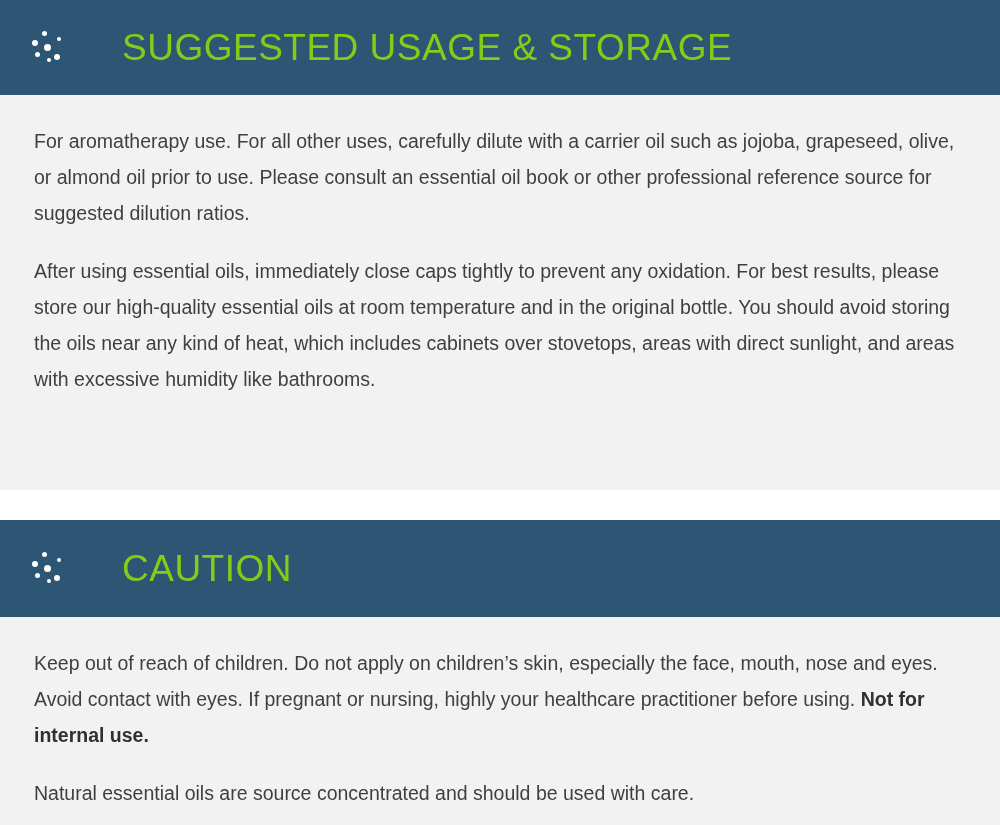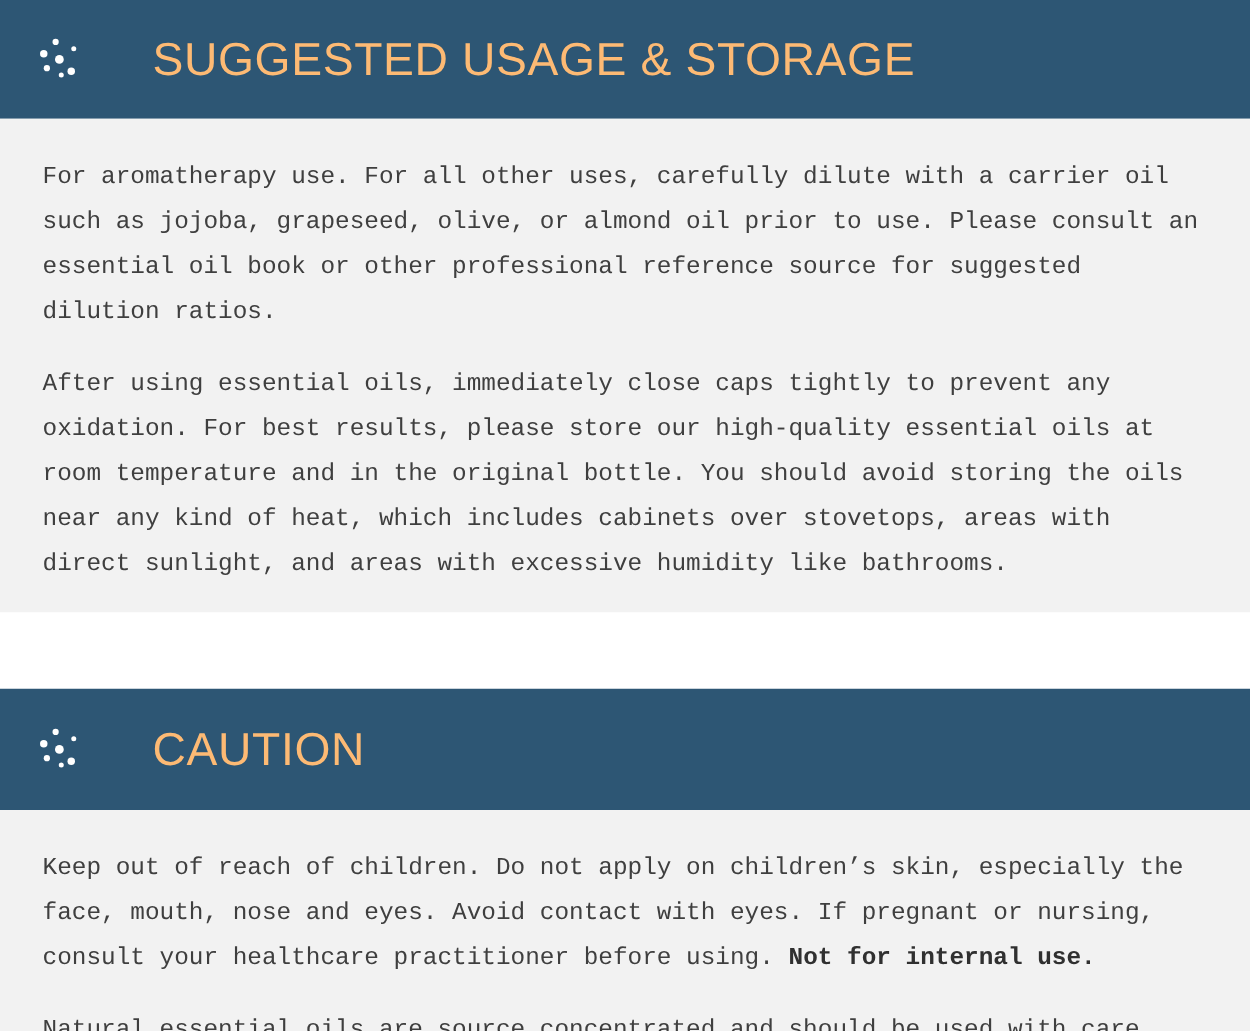--- a/index.html
+++ b/index.html
@@ -28,21 +28,21 @@
 
   .section-header {
     background: #2d5674;
     display: flex;
     align-items: center;
     box-sizing: border-box;
     padding: 0 0 0 30px;
   }
 
   .section-header.tall { height: 95px; }
-  .section-header.short { height: 97px; margin-top: 31px; }
+  .section-header.short { height: 97px; }
 
   .header-icon {
     width: 42px;
     height: 42px;
     flex: 0 0 42px;
     position: relative;
     margin-right: 50px;
   }
 
   .header-icon span {
@@ -54,21 +54,21 @@
   
   .header-icon .d1 { width: 6px; height: 6px; left: 2px;  top: 13px; }
   .header-icon .d2 { width: 5px; height: 5px; left: 12px; top: 4px; }
   .header-icon .d3 { width: 7px; height: 7px; left: 14px; top: 17px; }
   .header-icon .d4 { width: 5px; height: 5px; left: 5px;  top: 25px; }
   .header-icon .d5 { width: 6px; height: 6px; left: 24px; top: 27px; }
   .header-icon .d6 { width: 4px; height: 4px; left: 27px; top: 10px; }
   .header-icon .d7 { width: 4px; height: 4px; left: 17px; top: 31px; }
 
   .section-title {
-    color: #fdba74;
+    color: #84cc16;
     font-size: 37px;
     font-weight: 400;
     letter-spacing: 0.5px;
     line-height: 1;
     white-space: nowrap;
   }
 
   .section-body {
     background: #f2f2f2;
     box-sizing: border-box;
@@ -77,21 +77,20 @@
 
   .body-tall  { height: 395px; }
   .body-short { height: 225px; }
 
   .section-body p {
     margin: 0 0 22px 0;
     font-size: 19.5px;
     line-height: 36px;
     color: #3f3f3f;
     font-weight: 400;
-    font-family: Liberation Mono, monospace;
   }
 
   .section-body p:last-child { margin-bottom: 0; }
 
   .spacer {
     height: 30px;
     background: #ffffff;
   }
 
   .bold-note {
@@ -132,18 +131,18 @@
         <span class="d2"></span>
         <span class="d3"></span>
         <span class="d4"></span>
         <span class="d5"></span>
         <span class="d6"></span>
         <span class="d7"></span>
       </div>
       <div class="section-title">CAUTION</div>
     </div>
     <div class="section-body body-short">
-      <p><span>Keep out of reach of children. Do not apply on children’s skin, especially the face, mouth, nose and eyes. Avoid contact with eyes. If pregnant or nursing, consult your healthcare practitioner before using. </span><span class="bold-note">Not for internal use.</span></p>
+      <p><span>Keep out of reach of children. Do not apply on children’s skin, especially the face, mouth, nose and eyes. Avoid contact with eyes. If pregnant or nursing, highly your healthcare practitioner before using. </span><span class="bold-note">Not for internal use.</span></p>
       <p>Natural essential oils are source concentrated and should be used with care.</p>
     </div>
   </div>
 
 </div>
 
 </body></html>

